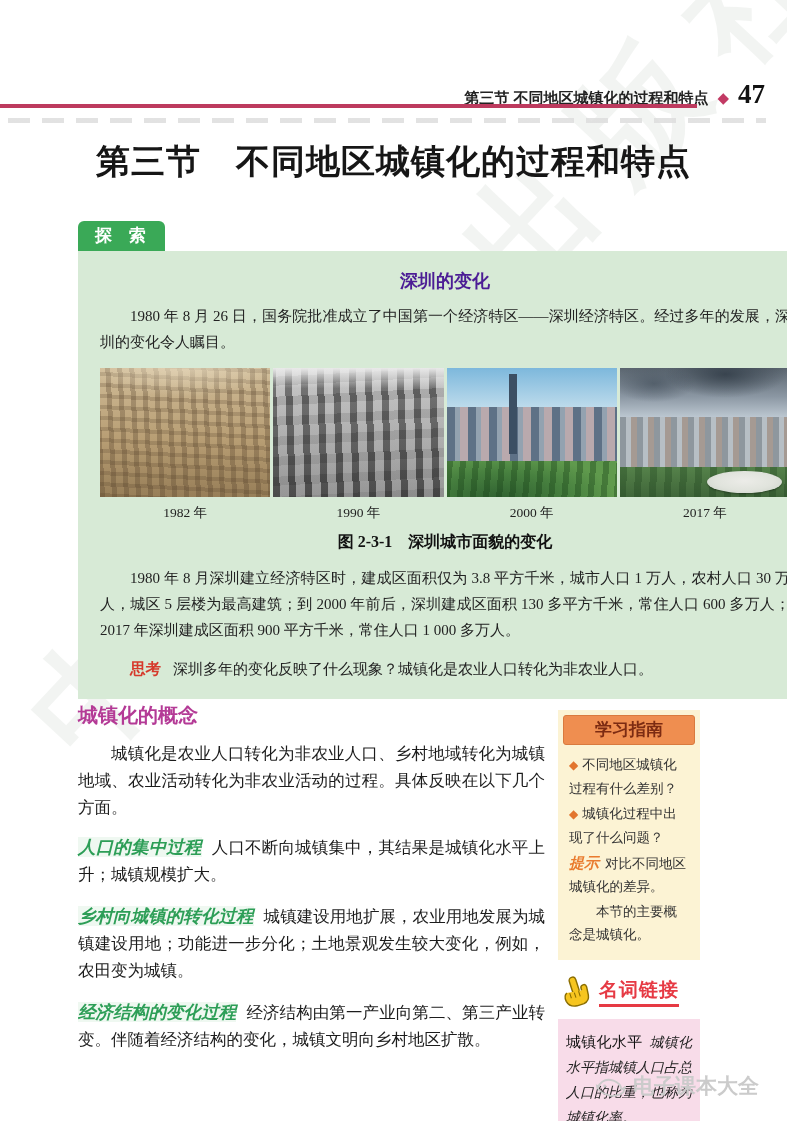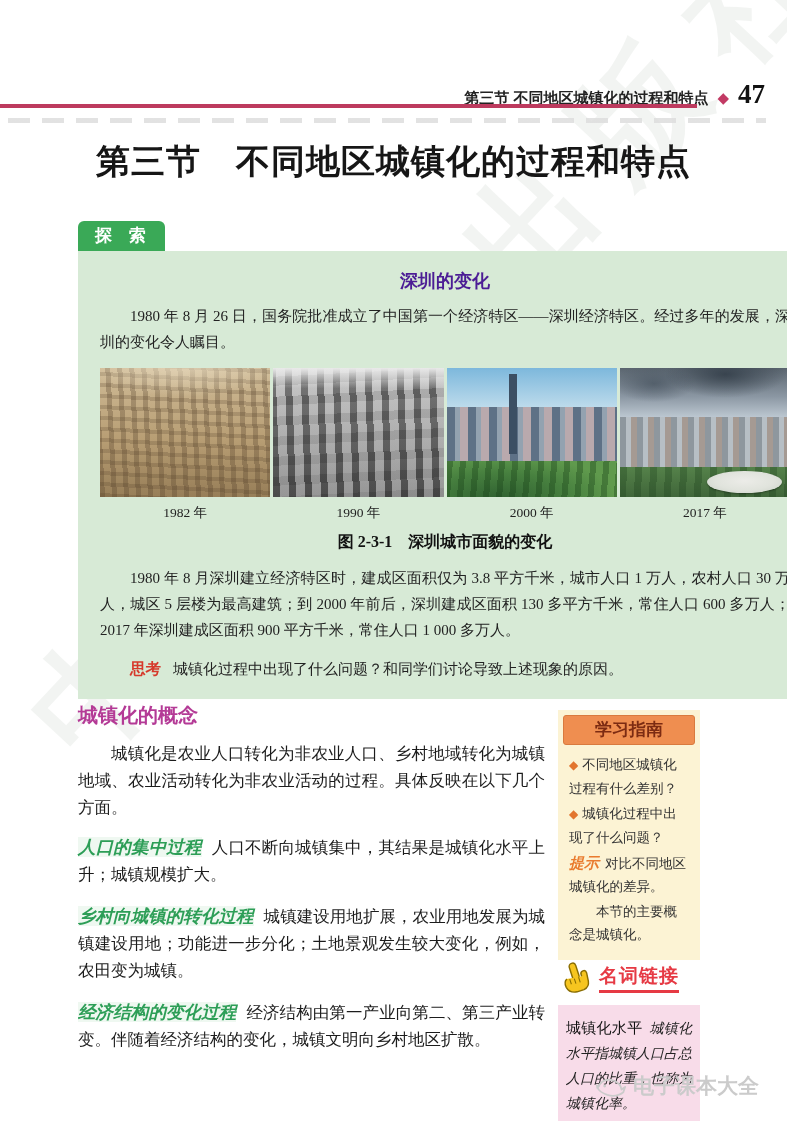--- a/index.html
+++ b/index.html
@@ -138,21 +138,21 @@
     font-size:17px;text-align:center;padding:2px 0 3px;
   }
   .guide-body{margin-top:8px;padding:0 4px;font-family:"Liberation Sans",sans-serif;
     font-size:13.5px;line-height:23px;color:#333;}
   .guide-body p{margin:2px;}
   .guide-bullet{color:#e2752e;font-size:12px;margin-right:4px;}
   .tip-label{
     color:#e97b2e;font-weight:bold;font-style:italic;font-size:15px;margin-right:6px;
   }
   .guide-note{text-indent:2em;}
-  .term-link-row{display:flex;align-items:center;gap:5px;}
+  .term-link-row{margin-top:14px;display:flex;align-items:center;gap:5px;}
   .hand-icon{width:36px;height:36px;flex:0 0 auto;}
   .term-link-title{
     color:#e63a44;font-family:"Liberation Sans",sans-serif;font-weight:bold;
     font-size:19px;letter-spacing:1px;border-bottom:3px solid #e63a44;padding-bottom:1px;
   }
   .term-box{
     margin-top:9px;background:#f8dce9;padding:10px 8px;
     font-size:14px;line-height:25px;font-style:italic;color:#222;text-align:justify;
   }
   .term-name{
@@ -217,21 +217,21 @@
           </div>
           <span class="photo-year">2017 年</span>
         </figure>
       </div>
 
       <div class="figure-caption">图 2-3-1　深圳城市面貌的变化</div>
 
       <p class="explore-para">1980 年 8 月深圳建立经济特区时，建成区面积仅为 3.8 平方千米，城市人口 1 万人，农村人口 30 万人，城区 5 层楼为最高建筑；到 2000 年前后，深圳建成区面积 130 多平方千米，常住人口 600 多万人；2017 年深圳建成区面积 900 平方千米，常住人口 1 000 多万人。</p>
 
       <p class="think-line">
-        <span class="think-label">思考</span><span>城镇化过程中出现了什么问题？和同学们讨论导致上述现象的原因。</span>
+        <span class="think-label">思考</span><span>深圳多年的变化反映了什么现象？城镇化是农业人口转化为非农业人口。</span>
       </p>
     </div>
   </section>
 
   <div class="main-col">
     <h3 class="concept-heading">城镇化的概念</h3>
     <p class="body-para indent">城镇化是农业人口转化为非农业人口、乡村地域转化为城镇地域、农业活动转化为非农业活动的过程。具体反映在以下几个方面。</p>
 
     <p class="process-para">
       <span class="green-head">人口的集中过程</span><span>人口不断向城镇集中，其结果是城镇化水平上升；城镇规模扩大。</span>

